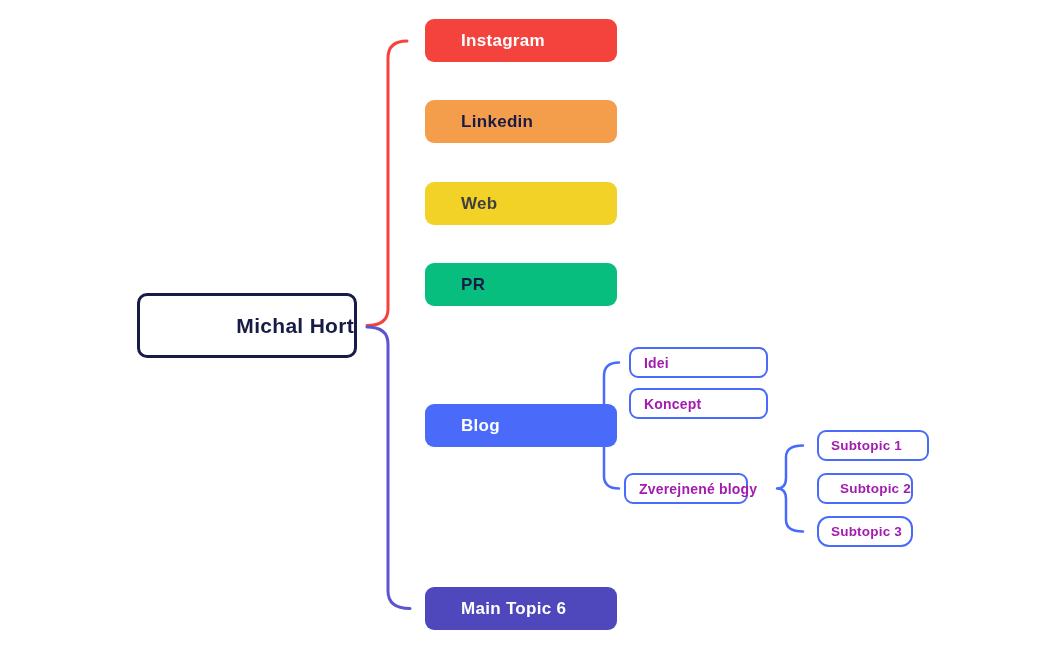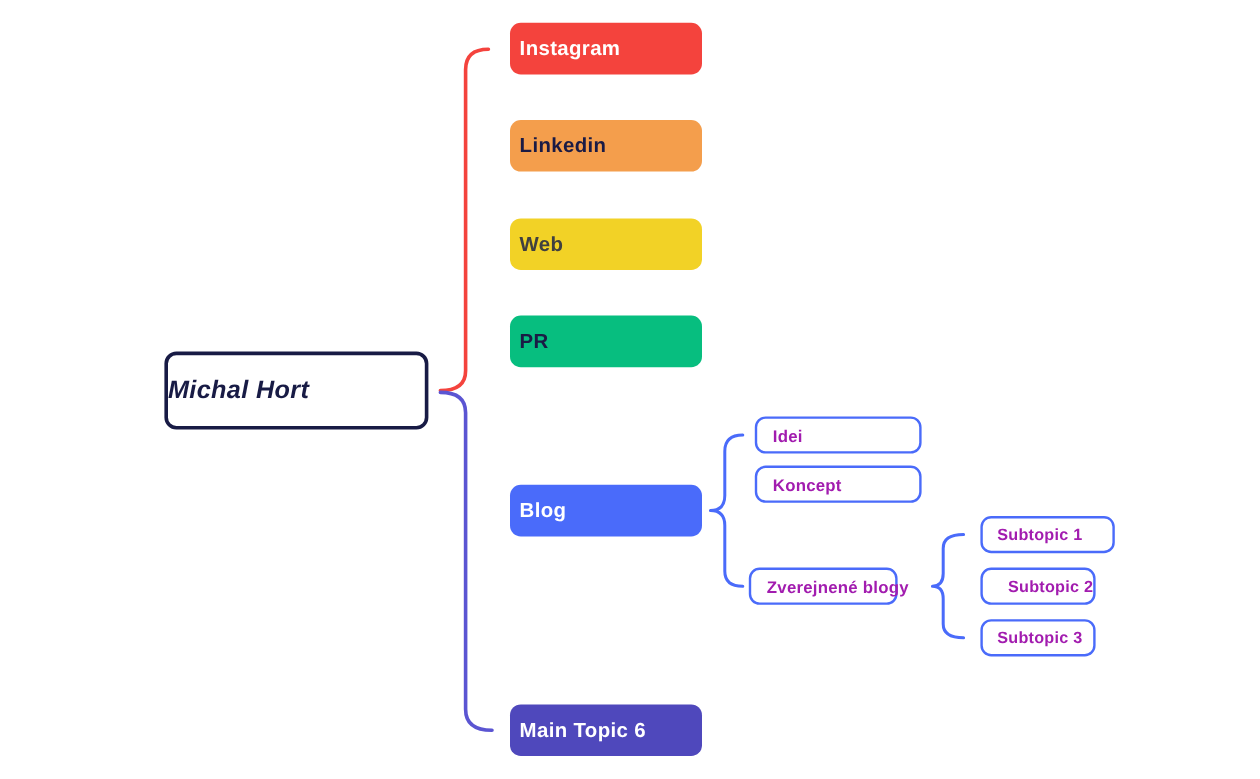--- a/index.html
+++ b/index.html
@@ -33,34 +33,33 @@
   }
   
   .node-root {
     left: 137px;
     top: 293px;
     width: 220px;
     height: 65px;
     background: #ffffff;
     border: 3px solid #181b45;
     border-radius: 10px;
-    justify-content: flex-start;
+    justify-content: flex-end;
     font-size: 21px;
     font-weight: 700;
     color: #181b45;
     letter-spacing: 0.3px;
-    font-style: italic;
   }
   
   .topic {
     left: 425px;
-    width: 160px;
+    width: 192px;
     height: 43px;
     border-radius: 9px;
-    padding-left: 8px;
+    padding-left: 36px;
     font-size: 17px;
     font-weight: 600;
     letter-spacing: 0.3px;
   }
   .topic-instagram { top: 19px;  background: #f4433d; color: #ffffff; }
   .topic-linkedin  { top: 100px; background: #f49e4c; color: #1a1b45; }
   .topic-web       { top: 182px; background: #f2d226; color: #404040; }
   .topic-pr        { top: 263px; background: #07be7f; color: #1a1b45; }
   .topic-blog      { top: 404px; background: #4a6bfa; color: #ffffff; }
   .topic-main6     { top: 587px; background: #4f48bc; color: #ffffff; }
@@ -74,21 +73,21 @@
     font-size: 14px;
     font-weight: 600;
     color: #a21caf;
     letter-spacing: 0.2px;
   }
   .child-idei       { left: 629px; top: 347px; width: 139px; }
   .child-koncept    { left: 629px; top: 388px; width: 139px; }
   .child-zverejnene { left: 624px; top: 473px; width: 124px; }
   .child-sub1       { left: 817px; top: 430px; width: 112px; font-size: 13.5px; padding-left: 12px; }
   .child-sub2       { left: 817px; top: 473px; width: 96px; font-size: 13.5px; padding-left: 12px; justify-content: flex-end; }
-  .child-sub3       { left: 817px; top: 516px; width: 96px; font-size: 13.5px; padding-left: 12px; }
+  .child-sub3       { left: 817px; top: 516px; width: 96px; font-size: 13.5px; padding-left: 12px; border-radius: 12px; }
 </style>
 </head>
 <body>
 
 <div class="canvas">
 
   <svg class="connectors" viewBox="0 0 1050 649" xmlns="http://www.w3.org/2000/svg" fill="none" stroke-linecap="round" stroke-linejoin="round">
     <path stroke-width="3" fill="none" d="M 407 41 Q 388 41 388 58 L 388 309 Q 388 325.5 367 325.5" stroke="#f4433d"></path>
     <path stroke-width="3" fill="none" d="M 367 327 Q 388 327 388 344 L 388 591 Q 388 608.5 410 608.5" stroke="#5b55d2"></path>
     <path stroke-width="2.5" fill="none" d="M 619 362.5 Q 604 362.5 604 376 L 604 413 Q 604 425.5 592 425.5 Q 604 425.5 604 438 L 604 476 Q 604 488.5 619 488.5" stroke="#4a6bfa"></path>

